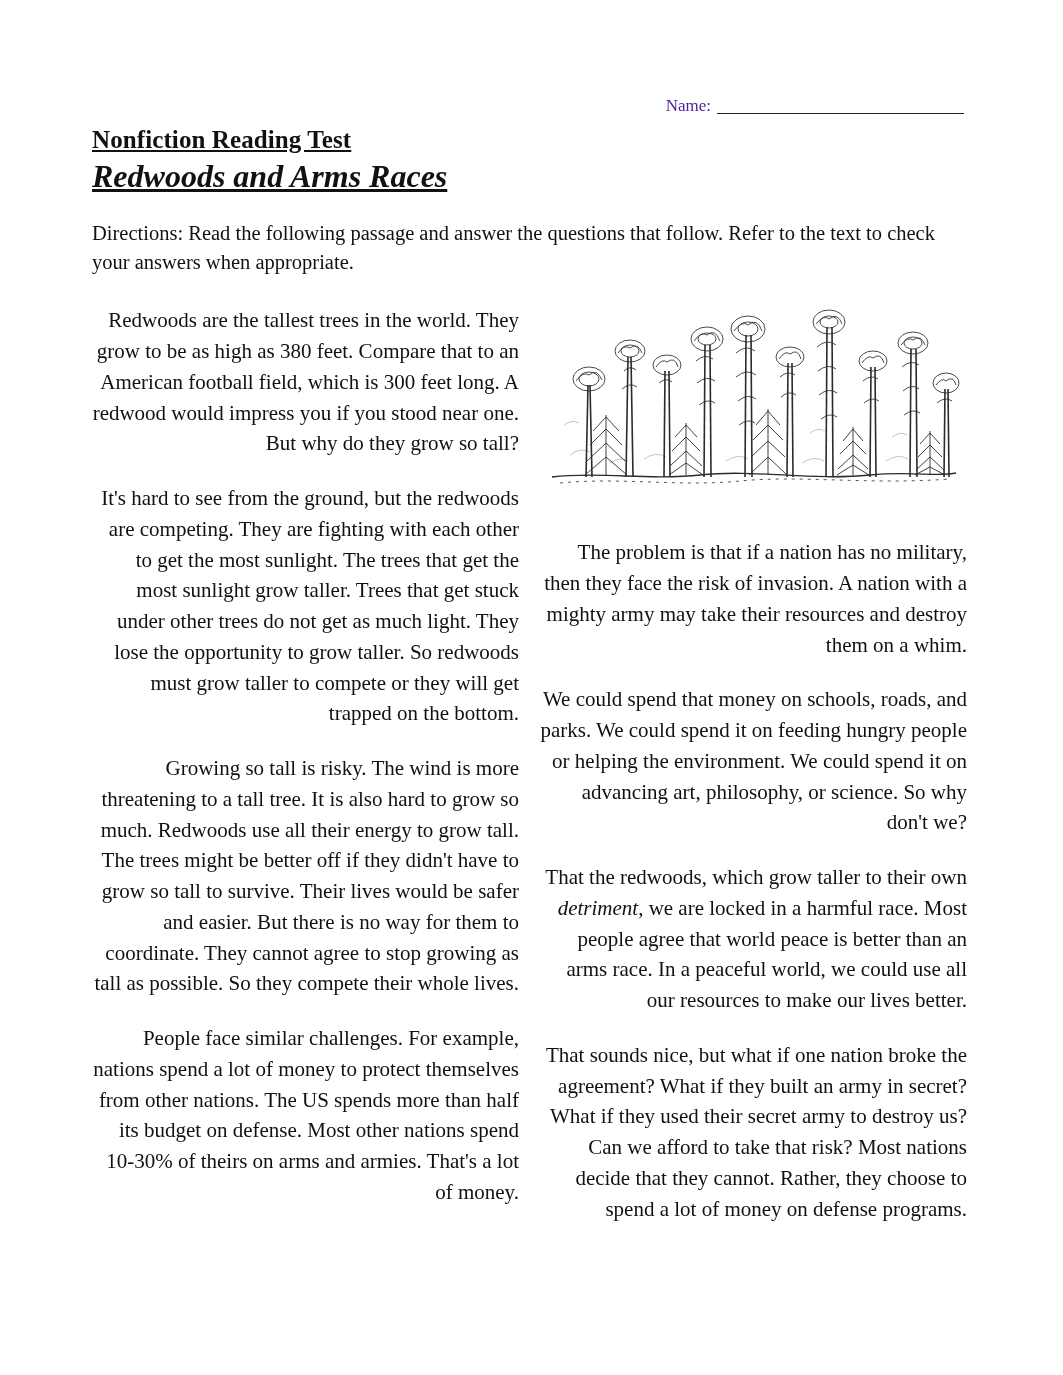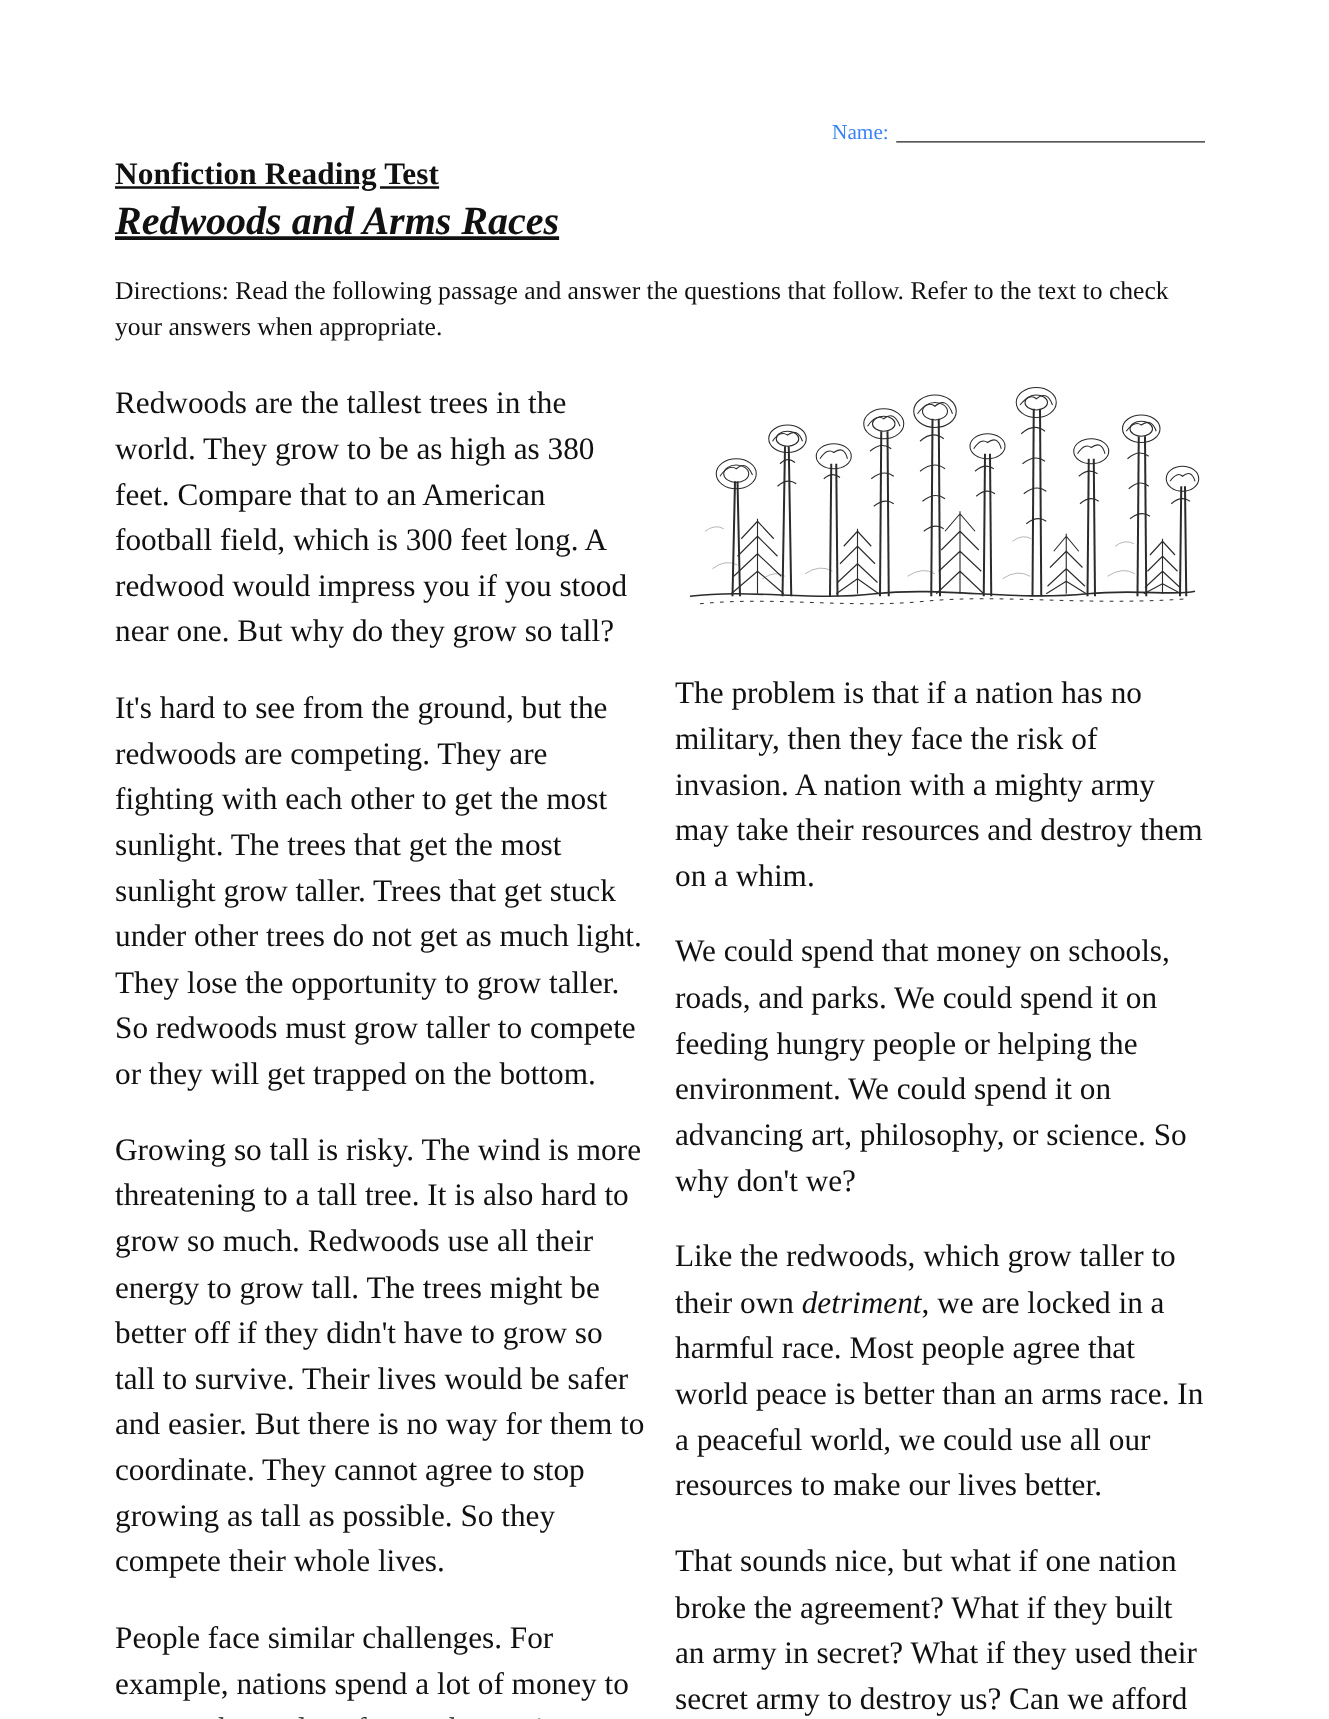--- a/index.html
+++ b/index.html
@@ -31,21 +31,21 @@
 
   
   .name-row {
     display: flex;
     justify-content: flex-end;
     align-items: flex-end;
     height: 26px;
   }
   .name-label {
     font-size: 17px;
-    color: #3b82f6;
+    color: #4c1d95;
     margin-right: 6px;
     line-height: 1;
   }
   .name-rule {
     width: 247px;
     border-bottom: 1.3px solid #222;
     height: 17px;
   }
 
   
@@ -88,23 +88,23 @@
   .col {
     position: absolute;
     top: 0;
     width: 427px;
   }
   .col-left { left: 0; }
   .col-right { left: 448px; }
 
   .col p {
     margin: 0 0 24px 0;
-    font-size: 25px;
+    font-size: 21px;
     line-height: 1.465;
-    text-align: left;
+    text-align: right;
   }
   .col p:last-child { margin-bottom: 0; }
   .col em { font-style: italic; }
 
   
   .art-spacer {
     height: 232px;
   }
 
   
@@ -251,19 +251,19 @@
         <p>Redwoods are the tallest trees in the world. They grow to be as high as 380 feet. Compare that to an American football field, which is 300 feet long.  A redwood would impress you if you stood near one. But why do they grow so tall?</p>
         <p>It's hard to see from the ground, but the redwoods are competing. They are fighting with each other to get the most sunlight. The trees that get the most sunlight grow taller. Trees that get stuck under other trees do not get as much light. They lose the opportunity to grow taller. So redwoods must grow taller to compete or they will get trapped on the bottom.</p>
         <p>Growing so tall is risky. The wind is more threatening to a tall tree. It is also hard to grow so much. Redwoods use all their energy to grow tall. The trees might be better off if they didn't have to grow so tall to survive. Their lives would be safer and easier. But there is no way for them to coordinate. They cannot agree to stop growing as tall as possible. So they compete their whole lives.</p>
         <p>People face similar challenges. For example, nations spend a lot of money to protect themselves from other nations. The US spends more than half its budget on defense. Most other nations spend 10-30% of theirs on arms and armies. That's a lot of money.</p>
       </div>
 
       <div class="col col-right">
         <div class="art-spacer"></div>
         <p>The problem is that if a nation has no military, then they face the risk of invasion. A nation with a mighty army may take their resources and destroy them on a whim.</p>
         <p>We could spend that money on schools, roads, and parks. We could spend it on feeding hungry people or helping the environment. We could spend it on advancing art, philosophy, or science. So why don't we?</p>
-        <p><span>Like the redwoods, which grow taller to their own </span><em>detriment</em><span>, we are locked in a harmful race. Most people agree that world peace is better than an arms race. In a peaceful world, we could use all our resources to make our lives better.</span></p>
+        <p><span>That the redwoods, which grow taller to their own </span><em>detriment</em><span>, we are locked in a harmful race. Most people agree that world peace is better than an arms race. In a peaceful world, we could use all our resources to make our lives better.</span></p>
         <p>That sounds nice, but what if one nation broke the agreement? What if they built an army in secret? What if they used their secret army to destroy us? Can we afford to take that risk? Most nations decide that they cannot. Rather, they choose to spend a lot of money on defense programs.</p>
       </div>
 
     </div>
   </div>
 </div>
 
 </body></html>

